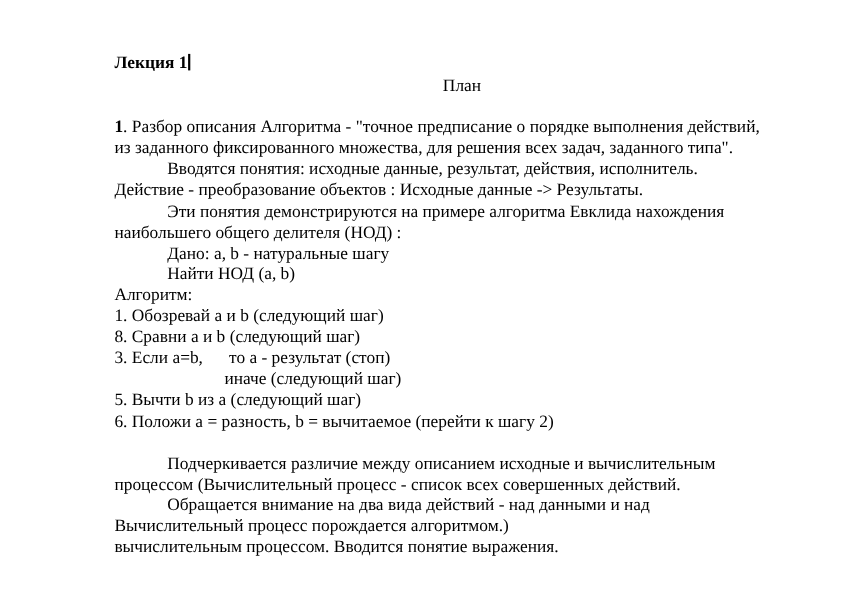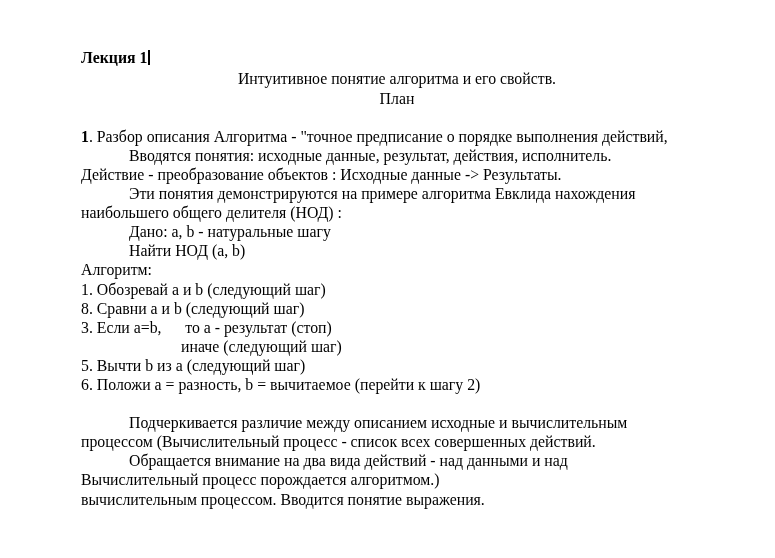--- a/index.html
+++ b/index.html
@@ -10,21 +10,21 @@
     width: 775px;
     height: 558px;
     background: #ffffff;
     color: #000000;
     font-family: "Liberation Serif", "DejaVu Serif", serif;
     overflow: hidden;
     position: relative;
   }
   .doc {
     position: absolute;
-    left: 81px;
+    left: 104px;
     top: 48px;
     width: 632px;
   }
   .line {
     white-space: pre;
     font-size: 15.8px;
     line-height: 19.1px;
     min-height: 19.1px;
   }
   .head {
@@ -47,28 +47,28 @@
     margin-left: 1px;
   }
 </style>
 </head>
 <body>
 
 <div class="doc">
 
   <div class="line head"><span class="b">Лекция 1</span><span class="caret"></span></div>
 
-  <div class="line head center"><span>Интуитивное понятие алгоритма и его свойств.</span></div>
 
   <div class="line head center"><span>План</span></div>
 
   <div class="line gap1"></div>
 
   <div class="line"><span class="b">1</span><span>. Разбор описания </span><span class="u">Алгоритма</span><span> - "точное предписание о порядке выполнения действий,</span></div>
 
+  <div class="line"><span>из заданного фиксированного множества, для решения всех задач, заданного типа".</span></div>
 
   <div class="line ind1"><span>Вводятся понятия: исходные данные, результат, действия, исполнитель.</span></div>
 
   <div class="line"><span class="u">Действие</span><span> - преобразование объектов : Исходные данные -&gt; Результаты.</span></div>
 
   <div class="line ind1"><span>Эти понятия демонстрируются на примере алгоритма Евклида нахождения</span></div>
 
   <div class="line"><span>наибольшего общего делителя (НОД) :</span></div>
 
   <div class="line ind1"><span>Дано: a, b - натуральные шагу</span></div>

